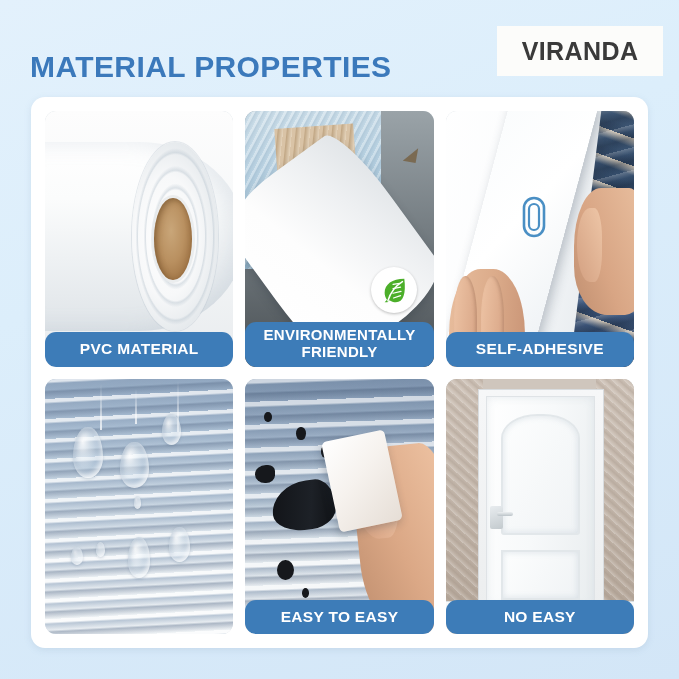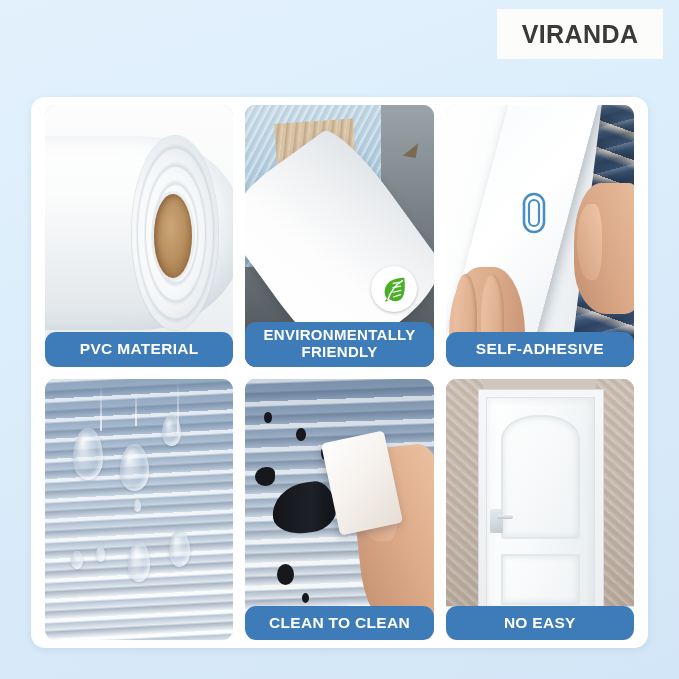--- a/index.html
+++ b/index.html
@@ -14,21 +14,21 @@
   #page {
     position: relative;
     width: 679px;
     height: 679px;
     background: linear-gradient(160deg, #e3f1fc 0%, #dceefb 35%, #d3e6f7 100%);
   }
 
   
   .brand-logo {
     position: absolute;
-    top: 9px;
+    top: 26px;
     left: 497px;
     width: 166px;
     height: 50px;
     background: #fcfcfa;
     display: flex;
     align-items: center;
     justify-content: center;
   }
   .brand-logo-text {
     font-size: 25px;
@@ -52,21 +52,21 @@
   
   .panel {
     position: absolute;
     left: 31px;
     top: 97px;
     width: 617px;
     height: 551px;
     background: #ffffff;
     border-radius: 14px;
     box-shadow: 0 2px 7px rgba(120,150,180,0.18);
-    padding: 8px 14px;
+    padding: 14px 14px;
   }
 
   .grid {
     width: 100%;
     height: 100%;
     display: grid;
     grid-template-columns: repeat(3, 1fr);
     grid-template-rows: repeat(2, 1fr);
     column-gap: 12px;
     row-gap: 12px;
@@ -418,20 +418,21 @@
 </style>
 </head>
 <body>
 
 <div id="page">
 
   <div class="brand-logo">
     <span class="brand-logo-text">VIRANDA</span>
   </div>
 
+  <div class="page-title">MATERIAL PROPERTIES</div>
 
   <div class="panel">
     <div class="grid">
 
       <div class="card">
         <div class="card-photo ph-roll">
           <div class="roll-sheet"></div>
           <div class="roll-body"></div>
           <div class="roll-edge"></div>
           <div class="roll-rings"></div>
@@ -505,21 +506,21 @@
           <div class="stain" style="left:10%;top:13%;width:4%;height:4%;"></div>
           <div class="stain" style="left:27%;top:19%;width:5%;height:5%;"></div>
           <div class="stain" style="left:40%;top:26%;width:5%;height:5%;"></div>
           <div class="stain" style="left:17%;top:71%;width:9%;height:8%;"></div>
           <div class="stain" style="left:30%;top:82%;width:4%;height:4%;"></div>
           <div class="stain" style="left:5%;top:34%;width:11%;height:7%;border-radius:55% 35% 45% 50%;"></div>
           <div class="clean-hand"></div>
           <div class="cloth"></div>
         </div>
         <div class="card-label">
-          <span>CLEAN TO CLEAN</span>
+          <span>EASY TO EASY</span>
         </div>
       </div>
 
       <div class="card">
         <div class="card-photo ph-door">
           <div class="door-wall-l"></div>
           <div class="door-wall-r"></div>
           <div class="door-frame">
             <div class="door-leaf">
               <div class="door-panel-top"></div>

